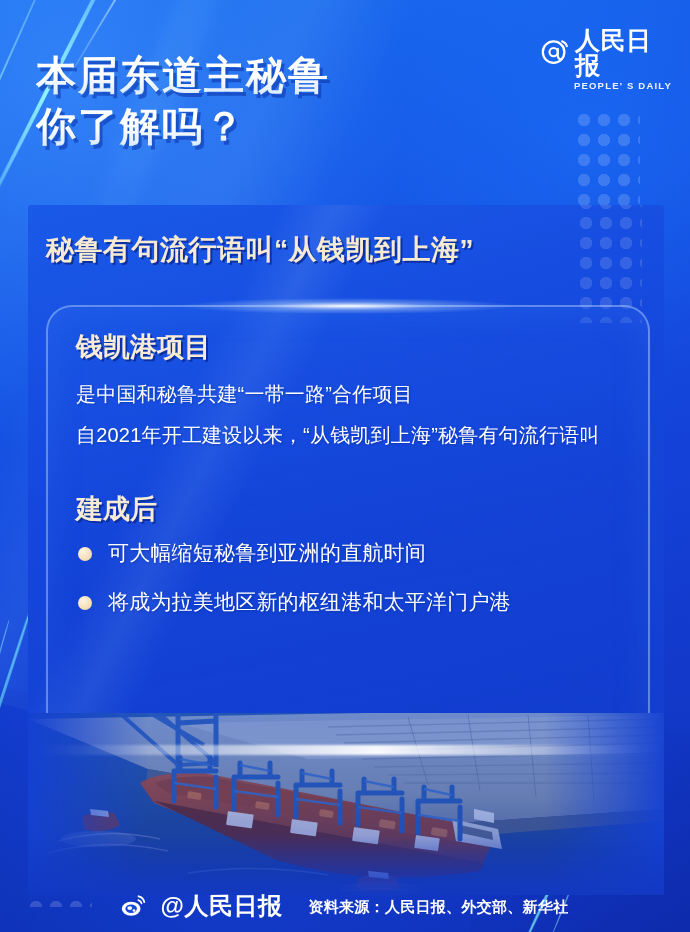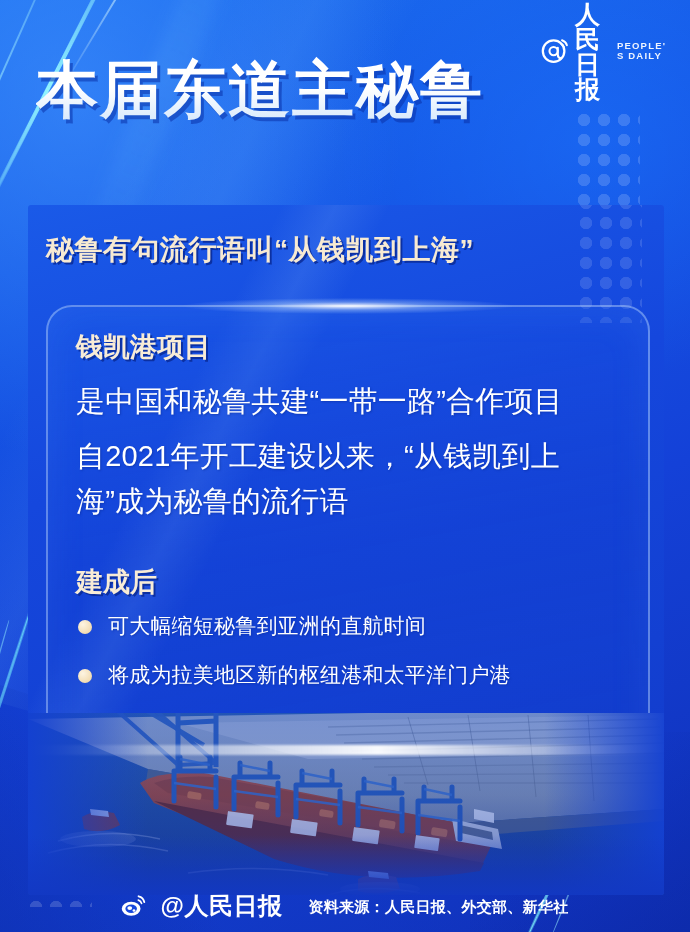--- a/index.html
+++ b/index.html
@@ -149,54 +149,55 @@
   .header {
     position: absolute;
     left: 0; top: 0;
     width: 690px; height: 207px;
   }
   .logo {
     position: absolute;
     right: 18px; top: 28px;
     width: 132px; height: 48px;
     display: flex;
-    flex-direction: row;
+    flex-direction: column;
+    align-items: flex-end;
     color: #ffffff;
   }
   .logo-row {
     display: flex;
     align-items: center;
     gap: 5px;
   }
   .logo-at {
     position: relative;
     width: 30px; height: 30px;
   }
   .logo-at svg { display: block; }
   .logo-cn {
     font-size: 25px;
     font-weight: 700;
     letter-spacing: .5px;
     line-height: 1;
     color: #ffffff;
   }
   .logo-en {
-    margin-top: 13px;
+    margin-top: 3px;
     font-size: 9.5px;
     font-weight: 700;
     letter-spacing: 1.2px;
     color: #eef4ff;
     line-height: 1;
   }
   .title-block {
     position: absolute;
     left: 36px; top: 50px;
   }
   .title-line {
-    font-size: 62px;
+    font-size: 40px;
     font-weight: 700;
     line-height: 1.28;
     letter-spacing: 2px;
     color: #eef6ff;
     background: linear-gradient(180deg, #ffffff 0%, #ffffff 48%, #cfe4fb 100%);
     -webkit-background-clip: text;
     background-clip: text;
     -webkit-text-fill-color: transparent;
     filter: drop-shadow(3px 4px 0px rgba(10,50,170,.55));
   }
@@ -287,21 +288,21 @@
     color: #f8ecd6;
     text-shadow: 2px 2px 0 rgba(9,42,150,.85);
     line-height: 1.1;
     margin: 0 0 16px 2px;
   }
   .card-heading.second {
     margin-top: 44px;
     margin-bottom: 14px;
   }
   .body-line {
-    font-size: 29px;
+    font-size: 20px;
     color: #ffffff;
     line-height: 1.55;
     letter-spacing: .2px;
     margin: 0 0 10px 2px;
     text-shadow: 1px 1px 2px rgba(8,40,140,.45);
   }
   .bullet-list {
     list-style: none;
     margin: 0;
     padding: 0;
@@ -438,40 +439,41 @@
             <path d="M22.6 7.6 q2.4 .9 3 3.2" fill="none" stroke="#ffffff" stroke-width="2" stroke-linecap="round"></path>
           </svg>
         </span>
         <span class="logo-cn">人民日报</span>
       </div>
       <div class="logo-en">PEOPLE' S DAILY</div>
     </div>
 
     <div class="title-block">
       <div class="title-line">本届东道主秘鲁</div>
+      <div class="title-line">你了解吗？</div>
     </div>
   </div>
 
   <div class="panel">
     <div class="panel-sheen"></div>
     <div class="panel-dots"></div>
     <div class="panel-dots-2"></div>
 
     <div class="subtitle">秘鲁有句流行语叫“从钱凯到上海”</div>
 
     <div class="card">
       <div class="card-glow-top"></div>
       <div class="card-glow-bottom"></div>
 
       <div class="card-inner">
 
         <h2 class="card-heading">钱凯港项目</h2>
 
         <p class="body-line">是中国和秘鲁共建“一带一路”合作项目</p>
-        <p class="body-line">自2021年开工建设以来，“从钱凯到上海”成为秘鲁的流行语</p>
+        <p class="body-line">自2021年开工建设以来，“从钱凯到上海”秘鲁有句流行语叫</p>
 
         <h2 class="card-heading second">建成后</h2>
 
         <ul class="bullet-list">
           <li class="bullet-item">
             <span class="bullet-dot"></span>
             <span>可大幅缩短秘鲁到亚洲的直航时间</span>
           </li>
           <li class="bullet-item">
             <span class="bullet-dot"></span>

